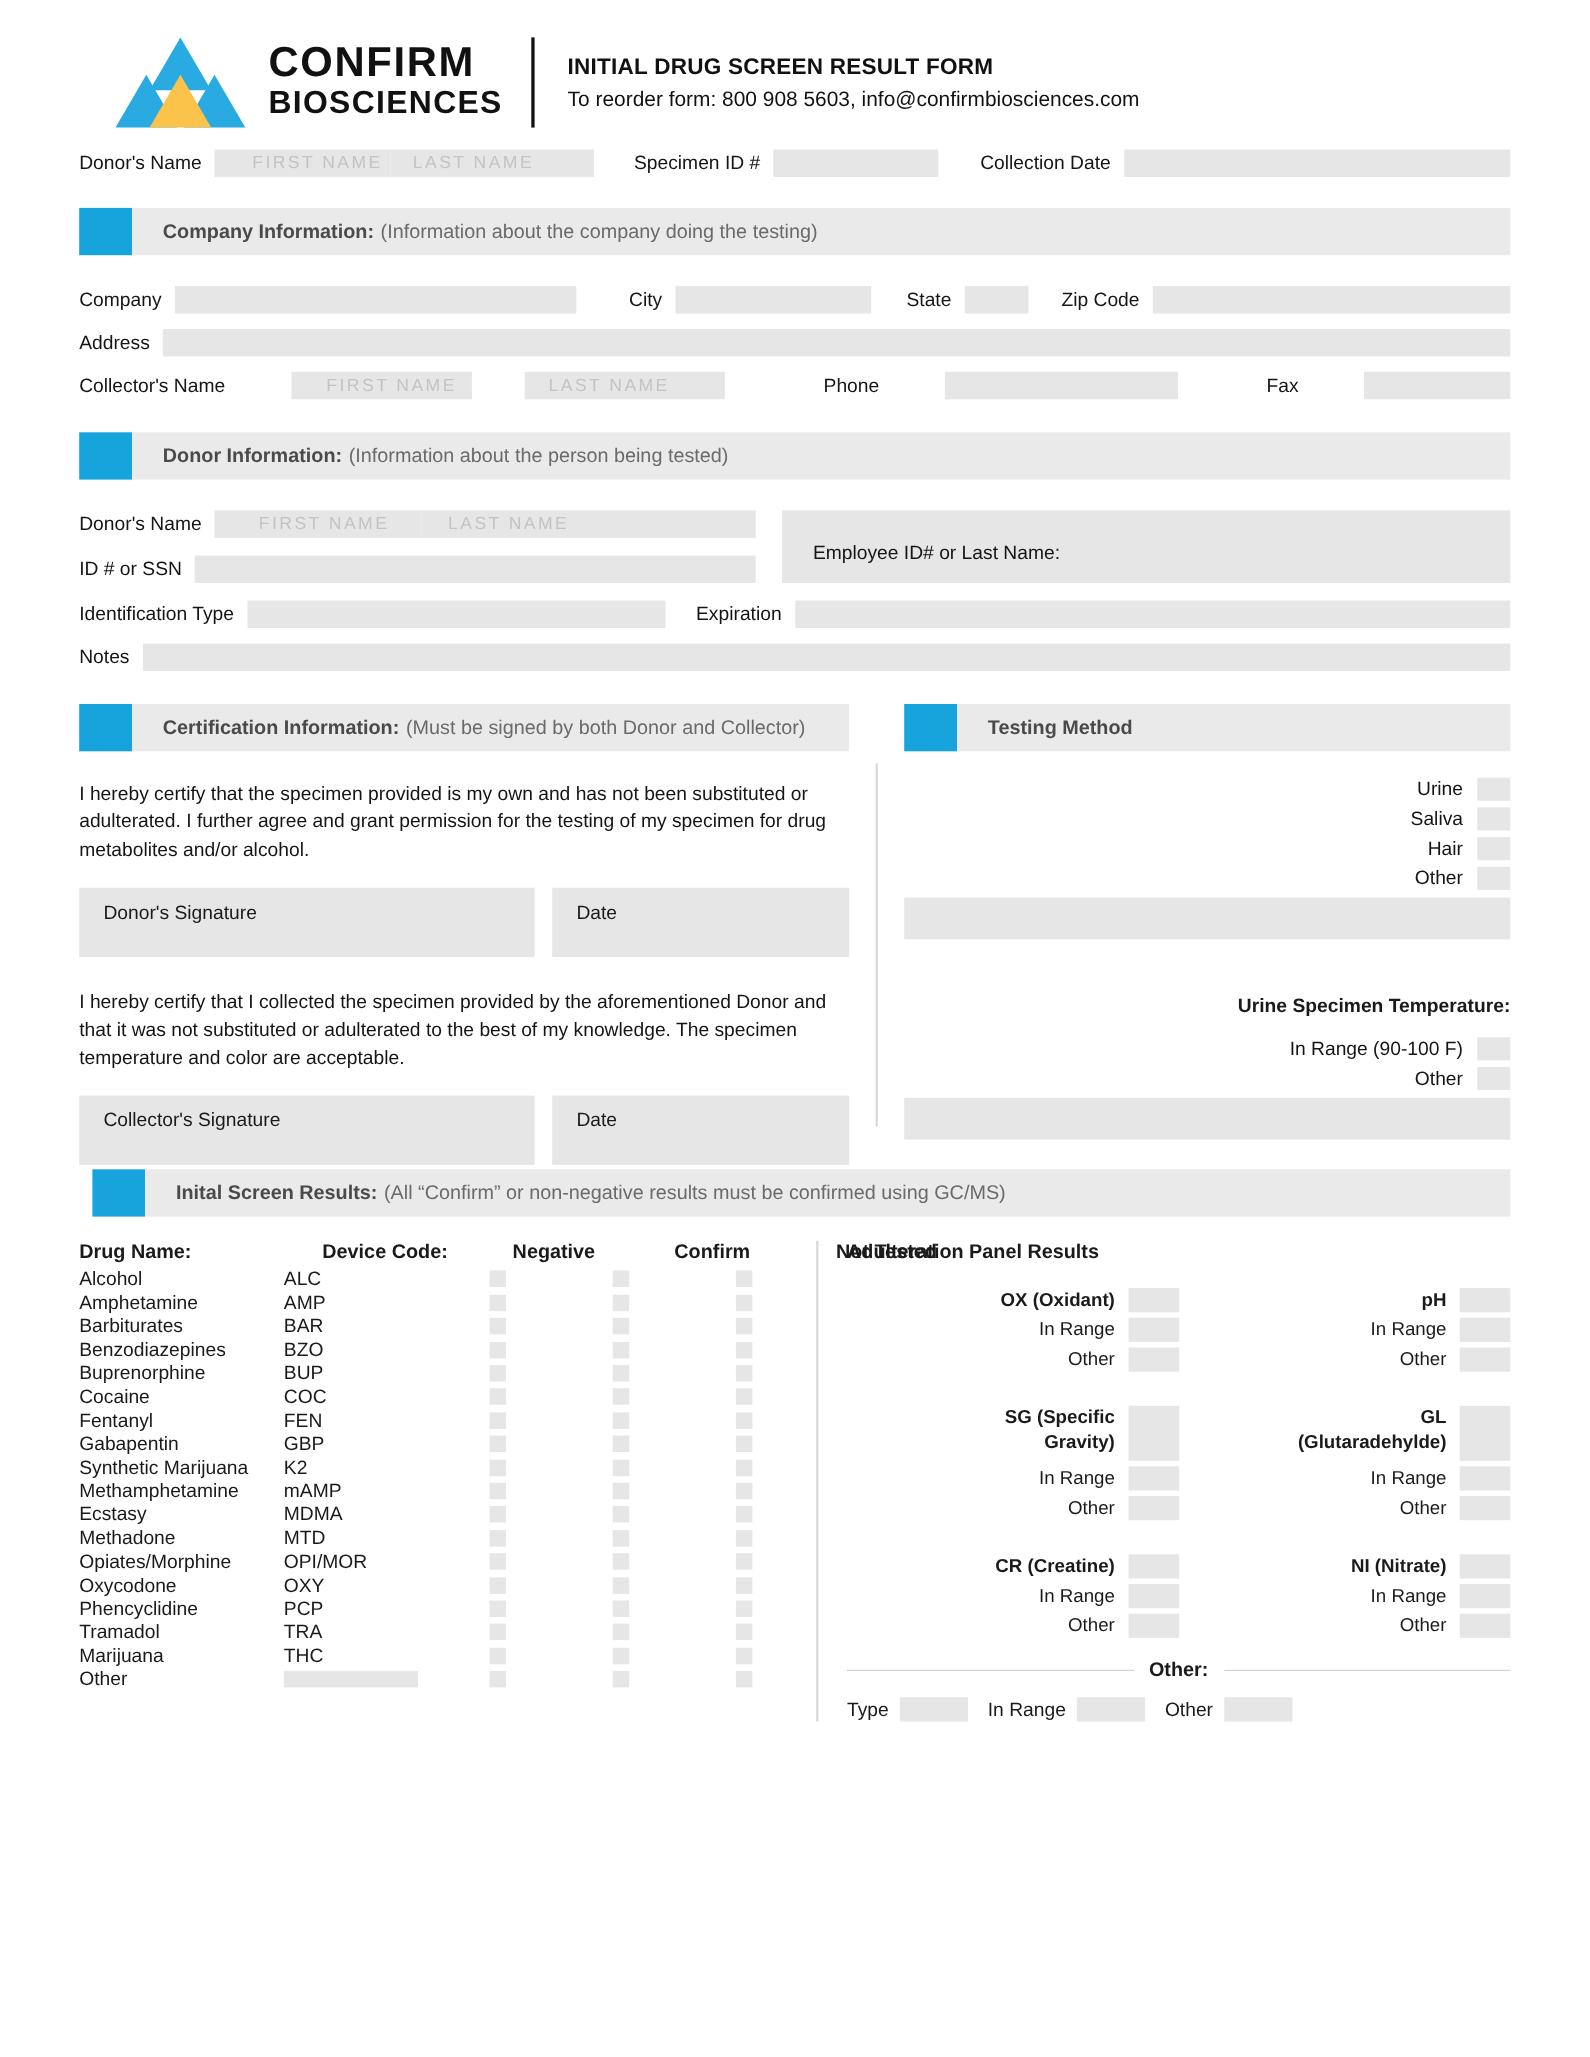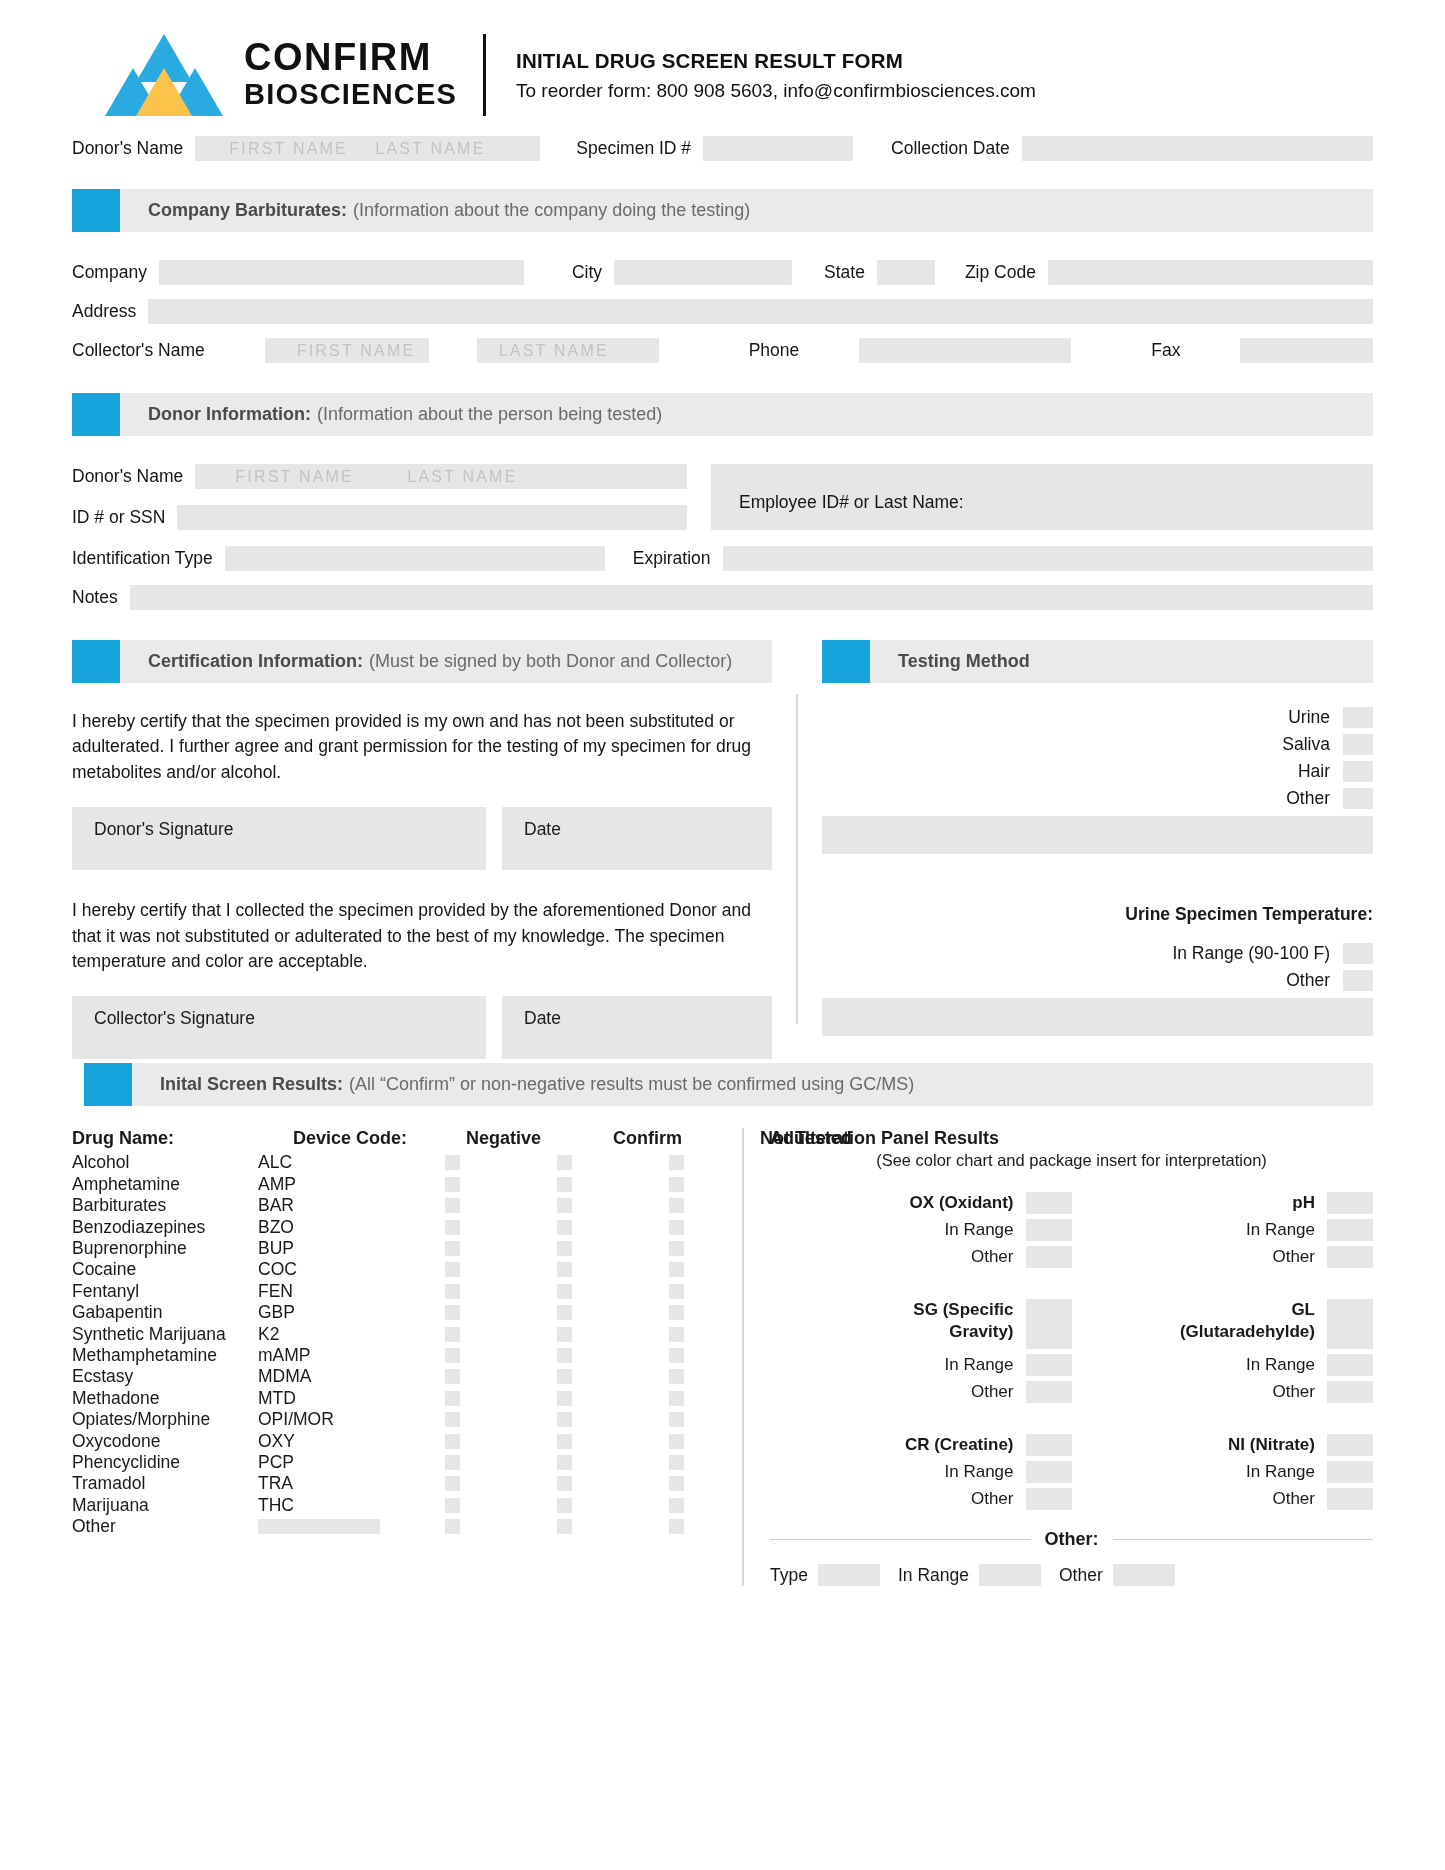--- a/index.html
+++ b/index.html
@@ -120,21 +120,21 @@
     </div>
     <div class="lbl" style="margin-left:36px;">Specimen ID #</div>
     <div class="blank" style="width:150px;margin-left:12px;"></div>
     <div class="lbl" style="margin-left:38px;">Collection Date</div>
     <div class="blank" style="flex:1 1 auto;margin-left:12px;"></div>
   </div>
 
   <div class="secbar" style="margin-top:28px;">
     <div class="tab"></div>
     <div class="body">
-      <span class="bold">Company Barbiturates:</span>
+      <span class="bold">Company Information:</span>
       <span class="norm">(Information about the company doing the testing)</span>
     </div>
   </div>
 
   <div class="row" style="margin-top:28px;">
     <div class="lbl">Company</div>
     <div class="blank" style="width:365px;margin-left:12px;"></div>
     <div class="lbl" style="margin-left:48px;">City</div>
     <div class="blank" style="width:178px;margin-left:12px;"></div>
     <div class="lbl" style="margin-left:32px;">State</div>
@@ -535,21 +535,20 @@
             </div>
             <div class="c-chk">
               <span class="chk"></span>
             </div>
           </div>
         </div>
     </div>
 
     <div class="adul">
       <div class="adul-title">Adulteration Panel Results</div>
-      <div class="adul-sub">(See color chart and package insert for interpretation)</div>
 
       <div class="adul-grid">
         <div class="adul-cell">
           <div class="ar">
             <span class="t b">OX (Oxidant)</span>
             <span class="bx"></span>
           </div>
           <div class="ar">
             <span class="t">In Range</span>
             <span class="bx"></span>

